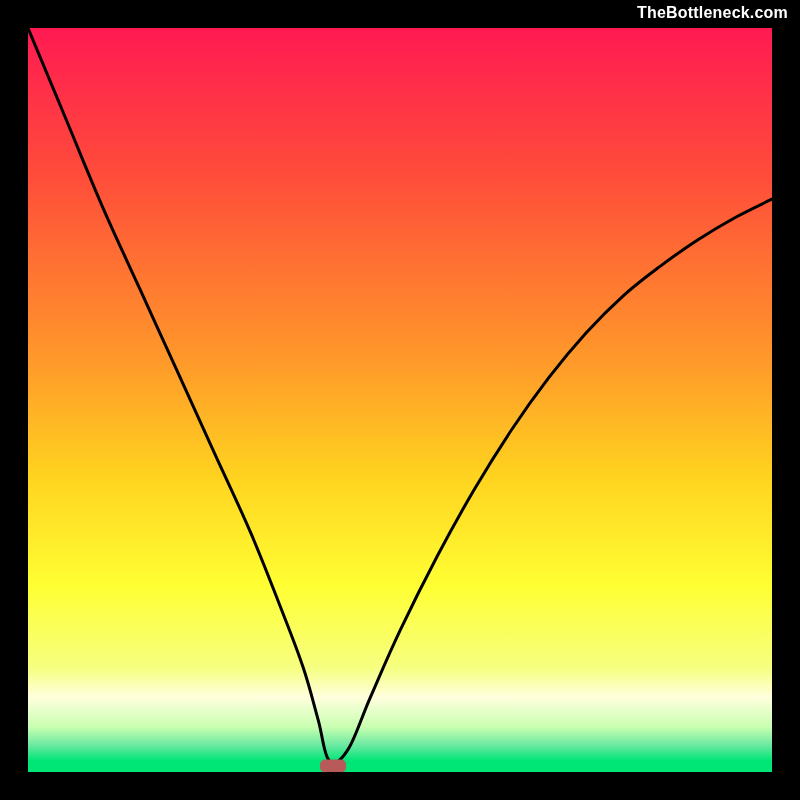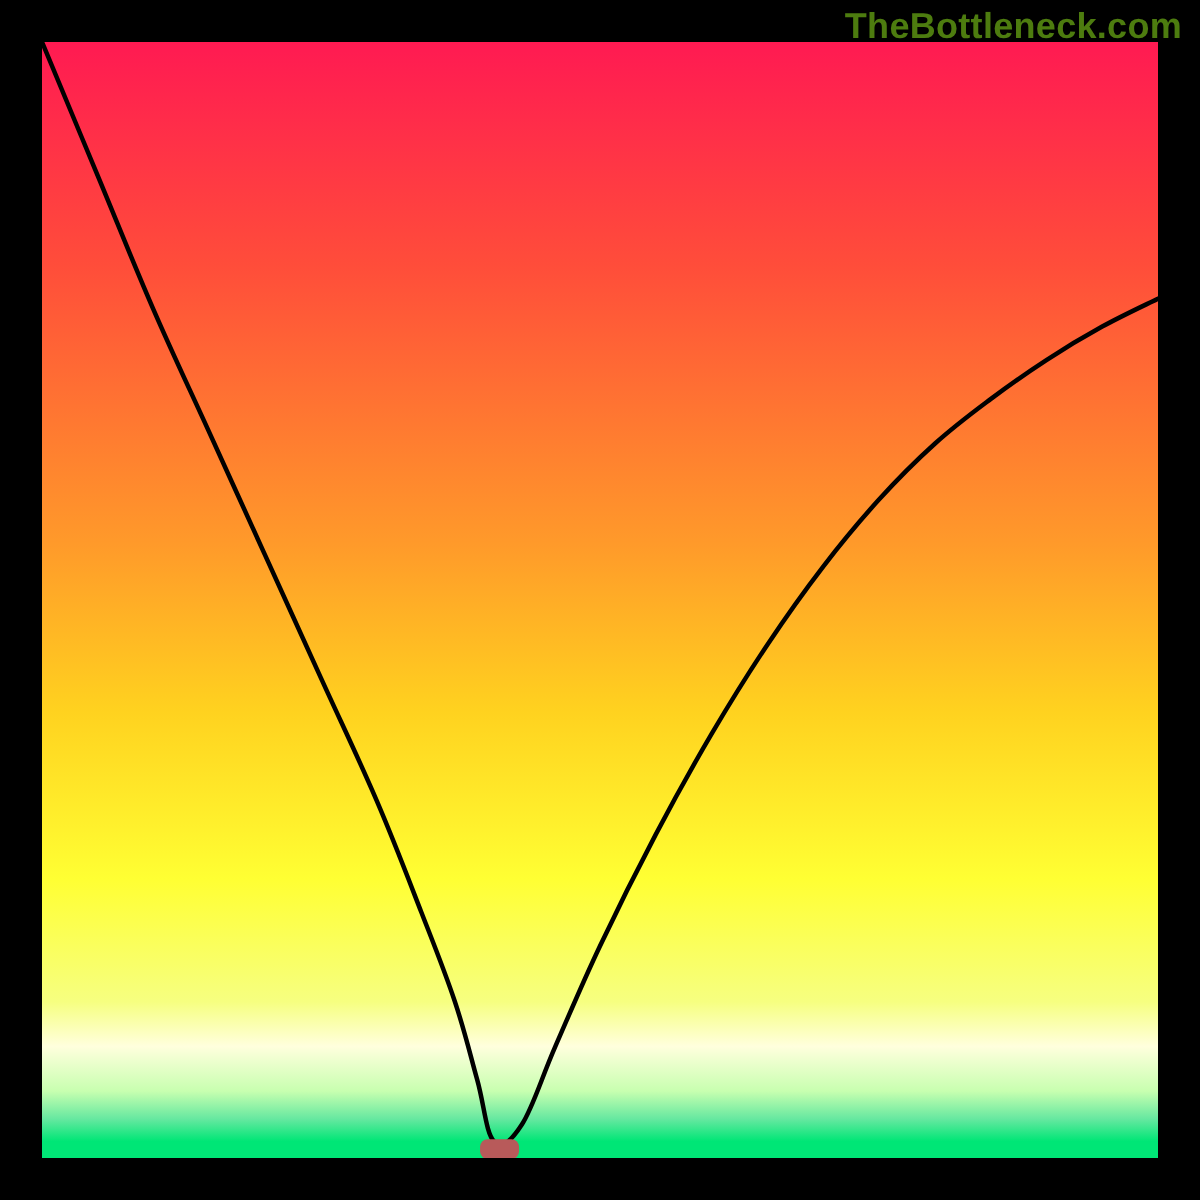--- a/index.html
+++ b/index.html
@@ -14,22 +14,22 @@
   .outer {
     width: 800px;
     height: 800px;
     background: #000;
     position: relative;
   }
   .watermark {
     position: absolute;
     top: 4px;
     right: 12px;
-    color: #4d7c0f;
-    font-size: 24px;
+    color: #ffffff;
+    font-size: 16px;
     font-weight: 600;
     letter-spacing: 0.2px;
     z-index: 10;
   }
   .plot-frame {
     position: absolute;
     left: 28px;
     top: 28px;
     width: 744px;
     height: 744px;

